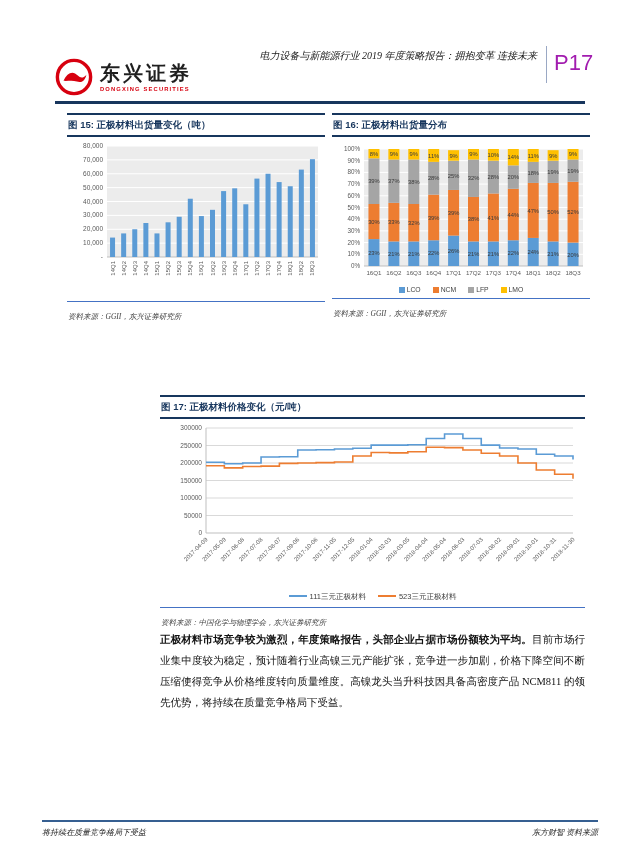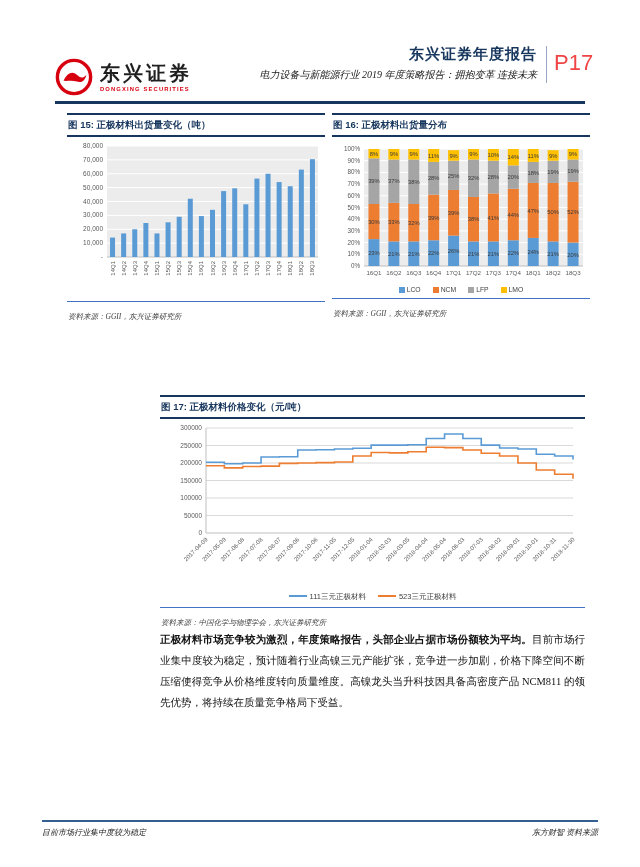--- a/index.html
+++ b/index.html
@@ -9,21 +9,21 @@
   
   .logo{position:absolute;left:55px;top:46px;display:flex;align-items:center;margin-top:12px;}
   .logo-circle{width:38px;height:38px;margin-right:7px;}
   .logo-cn{font-size:20px;font-weight:bold;color:#1f1f1f;letter-spacing:3px;line-height:20px;}
   .logo-en{font-size:5.8px;color:#d7000f;letter-spacing:1.15px;font-weight:bold;margin-top:3px;}
   .hdr-block{position:absolute;left:200px;top:45px;width:337px;text-align:right;}
   .hdr-title{font-size:15px;font-weight:bold;color:#17365d;letter-spacing:1px;}
   .hdr-sub{font-size:10px;font-style:italic;color:#1a1a1a;margin-top:4px;
            font-family:"Liberation Serif",serif;}
   .hdr-sep{position:absolute;left:546px;top:46px;width:1px;height:37px;background:#9aa8c4;}
-  .hdr-page{position:absolute;left:554px;top:50px;font-size:22px;color:#ef4444;}
+  .hdr-page{position:absolute;left:554px;top:50px;font-size:22px;color:#a21caf;}
   .hdr-rule{position:absolute;left:55px;top:101px;width:530px;height:3px;background:#17365d;}
 
   
   .figure{position:absolute;border-top:2px solid #17365d;background:#fff;}
   .fig-title{font-size:9.5px;font-weight:bold;color:#17365d;padding:4px 1px 3px 1px;
              border-bottom:2px solid #17365d;}
   .fig-chart{padding-top:3px;}
   .fig-source{border-top:1px solid #4472c4;margin-top:3px;padding:10px 1px;
               font-size:7.5px;font-style:italic;color:#3d3d3d;
               font-family:"Liberation Serif",serif;}
@@ -60,21 +60,20 @@
       <circle cx="20" cy="20" r="17.5" fill="none" stroke="#d7000f" stroke-width="3.6"></circle>
       <path d="M9 24 C13 15 19 13 24 18.5 C27 21.5 30.5 21 33 17.5 C32 23.5 28 26.5 23 24.8 C18 23 13.5 24.5 9 24 Z" fill="#d7000f"></path>
     </svg>
     <div>
       <div class="logo-cn">东兴证券</div>
       <div class="logo-en">DONGXING SECURITIES</div>
     </div>
   </div>
 
   <div class="hdr-block">
-    <div class="hdr-title">东兴证券年度报告</div>
     <div class="hdr-sub">电力设备与新能源行业 2019 年度策略报告：拥抱变革 连接未来</div>
   </div>
   <div class="hdr-sep"></div>
   <div class="hdr-page">P17</div>
   <div class="hdr-rule"></div>
 
   <div class="figure" id="fig15">
     <div class="fig-title">图 15: 正极材料出货量变化（吨）</div>
     <div class="fig-chart" id="chart-fig15"><svg width="256" height="154" viewBox="0 0 256 154">
           <rect x="40" y="6" width="211" height="111" fill="#ececec"></rect>
@@ -319,16 +318,16 @@
     <div class="legend-row" id="legend-fig17">
         <span><span class="ln" style="background: rgb(91, 155, 213);"></span>111三元正极材料</span>
         <span><span class="ln" style="background: rgb(237, 125, 49);"></span>523三元正极材料</span>
       </div>
     <div class="fig-source">资料来源：中国化学与物理学会，东兴证券研究所</div>
   </div>
 
   <p class="para" id="para2"><span class="lead">正极材料市场竞争较为激烈，年度策略报告，头部企业占据市场份额较为平均。</span><span>目前市场行业集中度较为稳定，预计随着行业高镍三元产能扩张，竞争进一步加剧，价格下降空间不断压缩使得竞争从价格维度转向质量维度。高镍龙头当升科技因具备高密度产品 NCM811 的领先优势，将持续在质量竞争格局下受益。</span></p>
 
   <div class="foot-rule"></div>
-  <div class="foot-left">目前市场行业集中度较为稳定</div>
+  <div class="foot-left">将持续在质量竞争格局下受益</div>
   <div class="foot-right">东方财智 资料来源</div>
 
 </div>
 
 </body></html>

